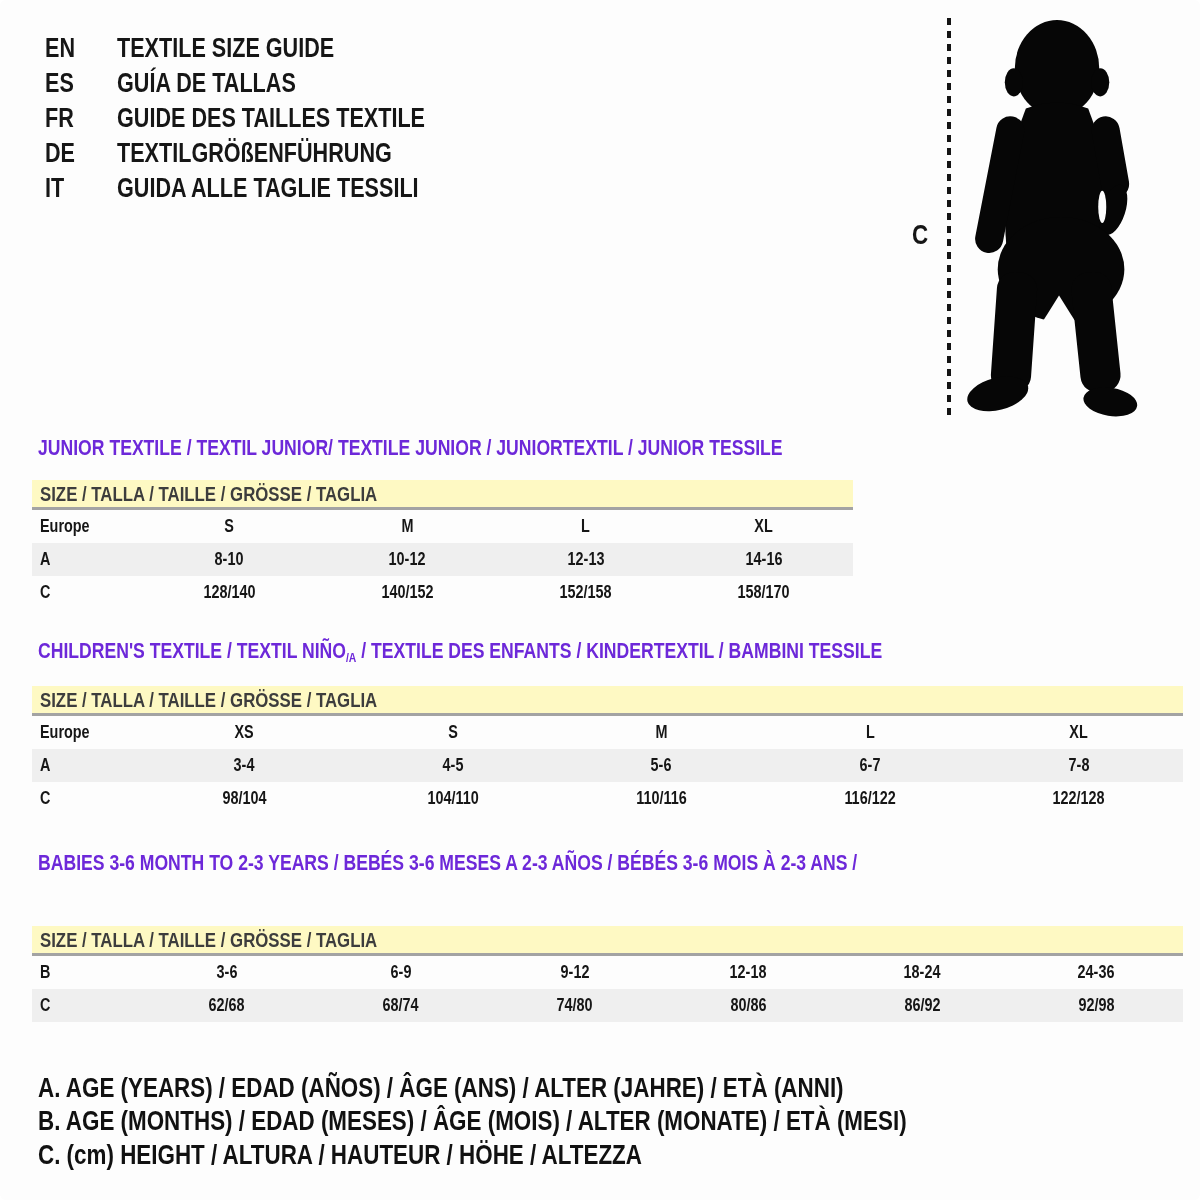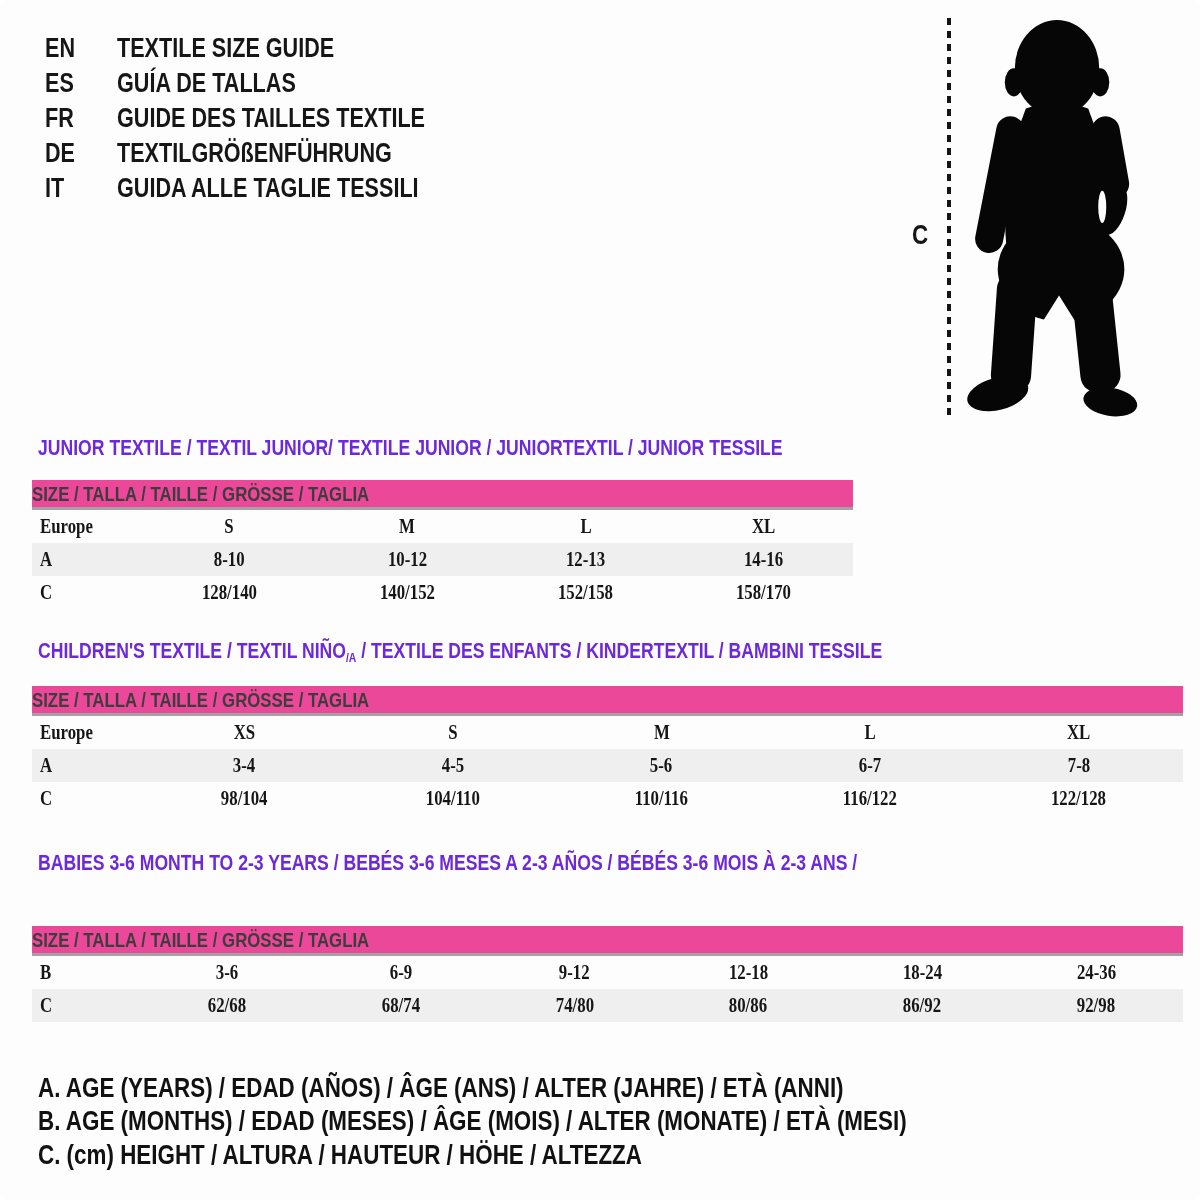--- a/index.html
+++ b/index.html
@@ -39,25 +39,25 @@
   .title-babies1  { top: 850px; }
   .title-babies2  { top: 882px; }
   .small-sub { font-size: 13px; vertical-align: -4px; }
 
   
   .table { position: absolute; left: 32px; }
   .table-junior   { top: 480px; width: 821px; }
   .table-children { top: 686px; width: 1151px; }
   .table-babies   { top: 926px; width: 1151px; }
   .t-head {
-    height: 30px; background: #ec4899; border-bottom: 3px solid #a3a3a3;
-    display: flex; align-items: center; padding-left: 0;
+    height: 30px; background: #fef9c3; border-bottom: 3px solid #a3a3a3;
+    display: flex; align-items: center; padding-left: 8px;
     font-size: 21px; color: #3d3d3d;
   }
-  .t-row { height: 33px; display: flex; align-items: center; font-size: 21px; font-family: Liberation Serif, serif; }
+  .t-row { height: 33px; display: flex; align-items: center; font-size: 18px; }
   .t-row.stripe { background: #efefef; }
   .t-label { width: 108px; padding-left: 8px; }
   .t-cell { flex: 1; text-align: center; }
 
   
   .legend-line { position: absolute; left: 38px; font-size: 28px; color: #111; }
   .legend-0 { top: 1072px; }
   .legend-1 { top: 1105px; }
   .legend-2 { top: 1139px; }
 </style>

